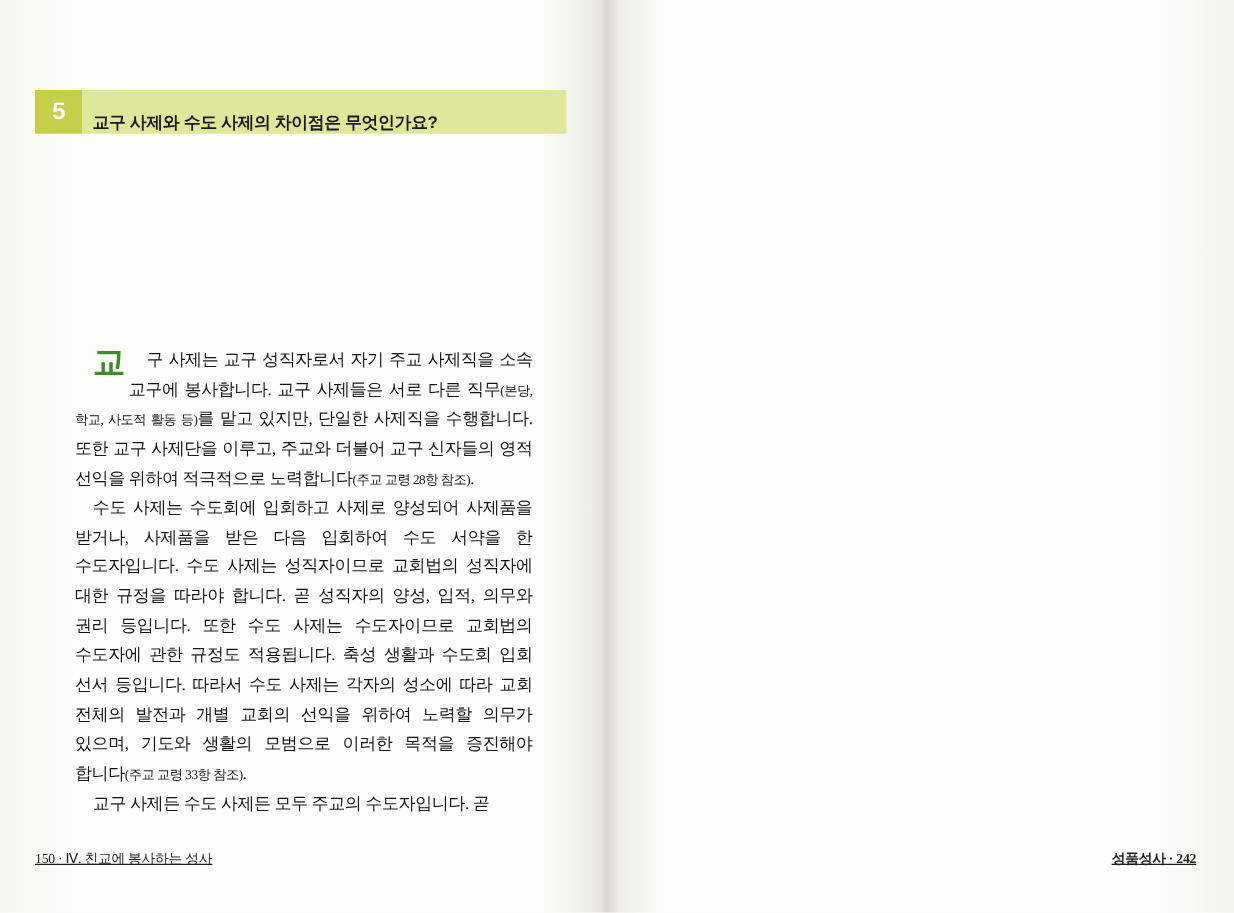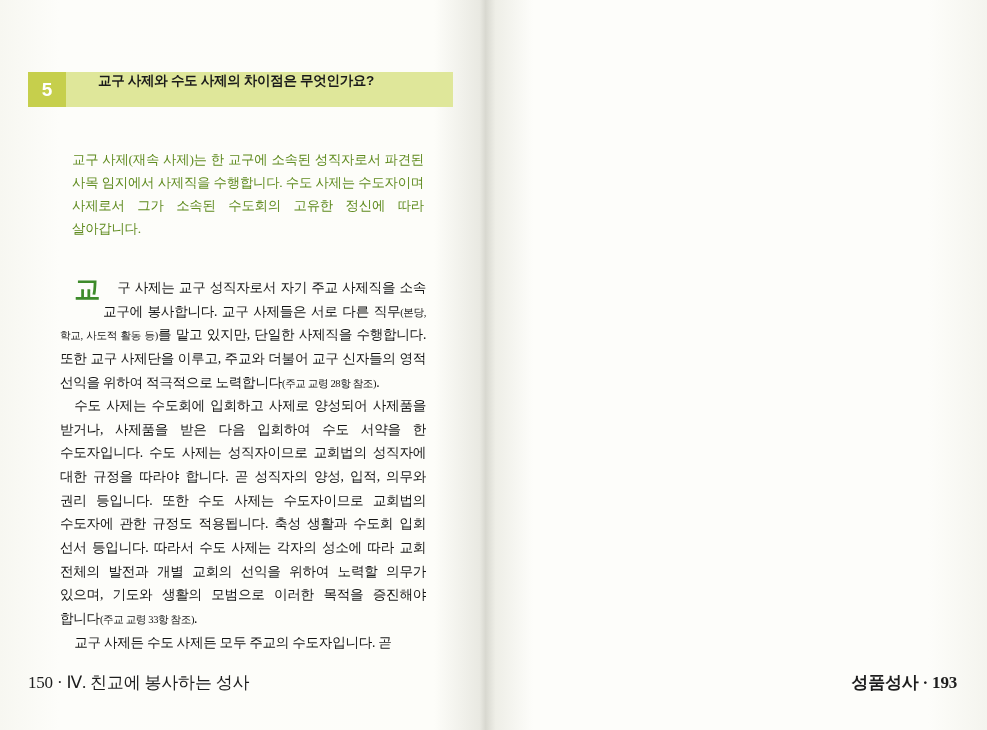--- a/index.html
+++ b/index.html
@@ -49,22 +49,22 @@
     font-weight: bold;
     display: flex;
     align-items: center;
     justify-content: center;
     letter-spacing: 0;
   }
   .qbar {
     flex: 1;
     background: #dfe79a;
     display: flex;
-    align-items: flex-start;
-    padding-left: 32px;
+    align-items: flex-end;
+    padding-left: 8px;
     box-sizing: border-box;
   }
   .qtitle {
     font-family: "Liberation Sans", sans-serif;
     font-size: 13.5px;
     font-weight: bold;
     color: #1a1a1a;
     letter-spacing: -0.3px;
   }
 
@@ -117,54 +117,54 @@
   }
   .ref {
     font-size: 10.6px;
     letter-spacing: -0.4px;
   }
 
   
   .footer {
     position: absolute;
     bottom: 36px;
-    font-size: 17px;
+    font-size: 11px;
     color: #1d1d1d;
     letter-spacing: -0.2px;
+    text-decoration: underline;
   }
   .footer-left { left: 28px; }
   .footer-right { right: 30px; font-weight: bold; }
 </style>
 </head>
 <body>
 
 <div class="page-spread">
 
   <div class="page page-left">
 
     <div class="qheader">
       <div class="qnum">5</div>
       <div class="qbar">
         <span class="qtitle">교구 사제와 수도 사제의 차이점은 무엇인가요?</span>
       </div>
     </div>
 
-    <div class="summary">교구 사제(재속 사제)는 한 교구에 소속된 성직자로서 파견된 사목 임지에서 사제직을 수행합니다. 수도 사제는 수도자이며 사제로서 그가 소속된 수도회의 고유한 정신에 따라 살아갑니다.</div>
 
     <div class="body-col left-body">
       <p class="dropcap-para">
         <span class="dropcap">교</span><span>구 사제는 교구 성직자로서 자기 주교 사제직을 소속 교구에 봉사합니다. 교구 사제들은 서로 다른 직무</span><span class="ref">(본당, 학교, 사도적 활동 등)</span><span>를 맡고 있지만, 단일한 사제직을 수행합니다. 또한 교구 사제단을 이루고, 주교와 더불어 교구 신자들의 영적 선익을 위하여 적극적으로 노력합니다</span><span class="ref">(주교 교령 28항 참조)</span><span>.</span>
       </p>
       <p>
         <span>수도 사제는 수도회에 입회하고 사제로 양성되어 사제품을 받거나, 사제품을 받은 다음 입회하여 수도 서약을 한 수도자입니다. 수도 사제는 성직자이므로 교회법의 성직자에 대한 규정을 따라야 합니다. 곧 성직자의 양성, 입적, 의무와 권리 등입니다. 또한 수도 사제는 수도자이므로 교회법의 수도자에 관한 규정도 적용됩니다. 축성 생활과 수도회 입회 선서 등입니다. 따라서 수도 사제는 각자의 성소에 따라 교회 전체의 발전과 개별 교회의 선익을 위하여 노력할 의무가 있으며, 기도와 생활의 모범으로 이러한 목적을 증진해야 합니다</span><span class="ref">(주교 교령 33항 참조)</span><span>.</span>
       </p>
       <p>교구 사제든 수도 사제든 모두 주교의 수도자입니다. 곧</p>
     </div>
 
     <div class="footer footer-left">150 · Ⅳ. 친교에 봉사하는 성사</div>
   </div>
 
   <div class="page page-right">
 
-    <div class="footer footer-right">성품성사 · 193</div>
+    <div class="footer footer-right">성품성사 · 242</div>
   </div>
 
 </div>
 
 </body></html>

